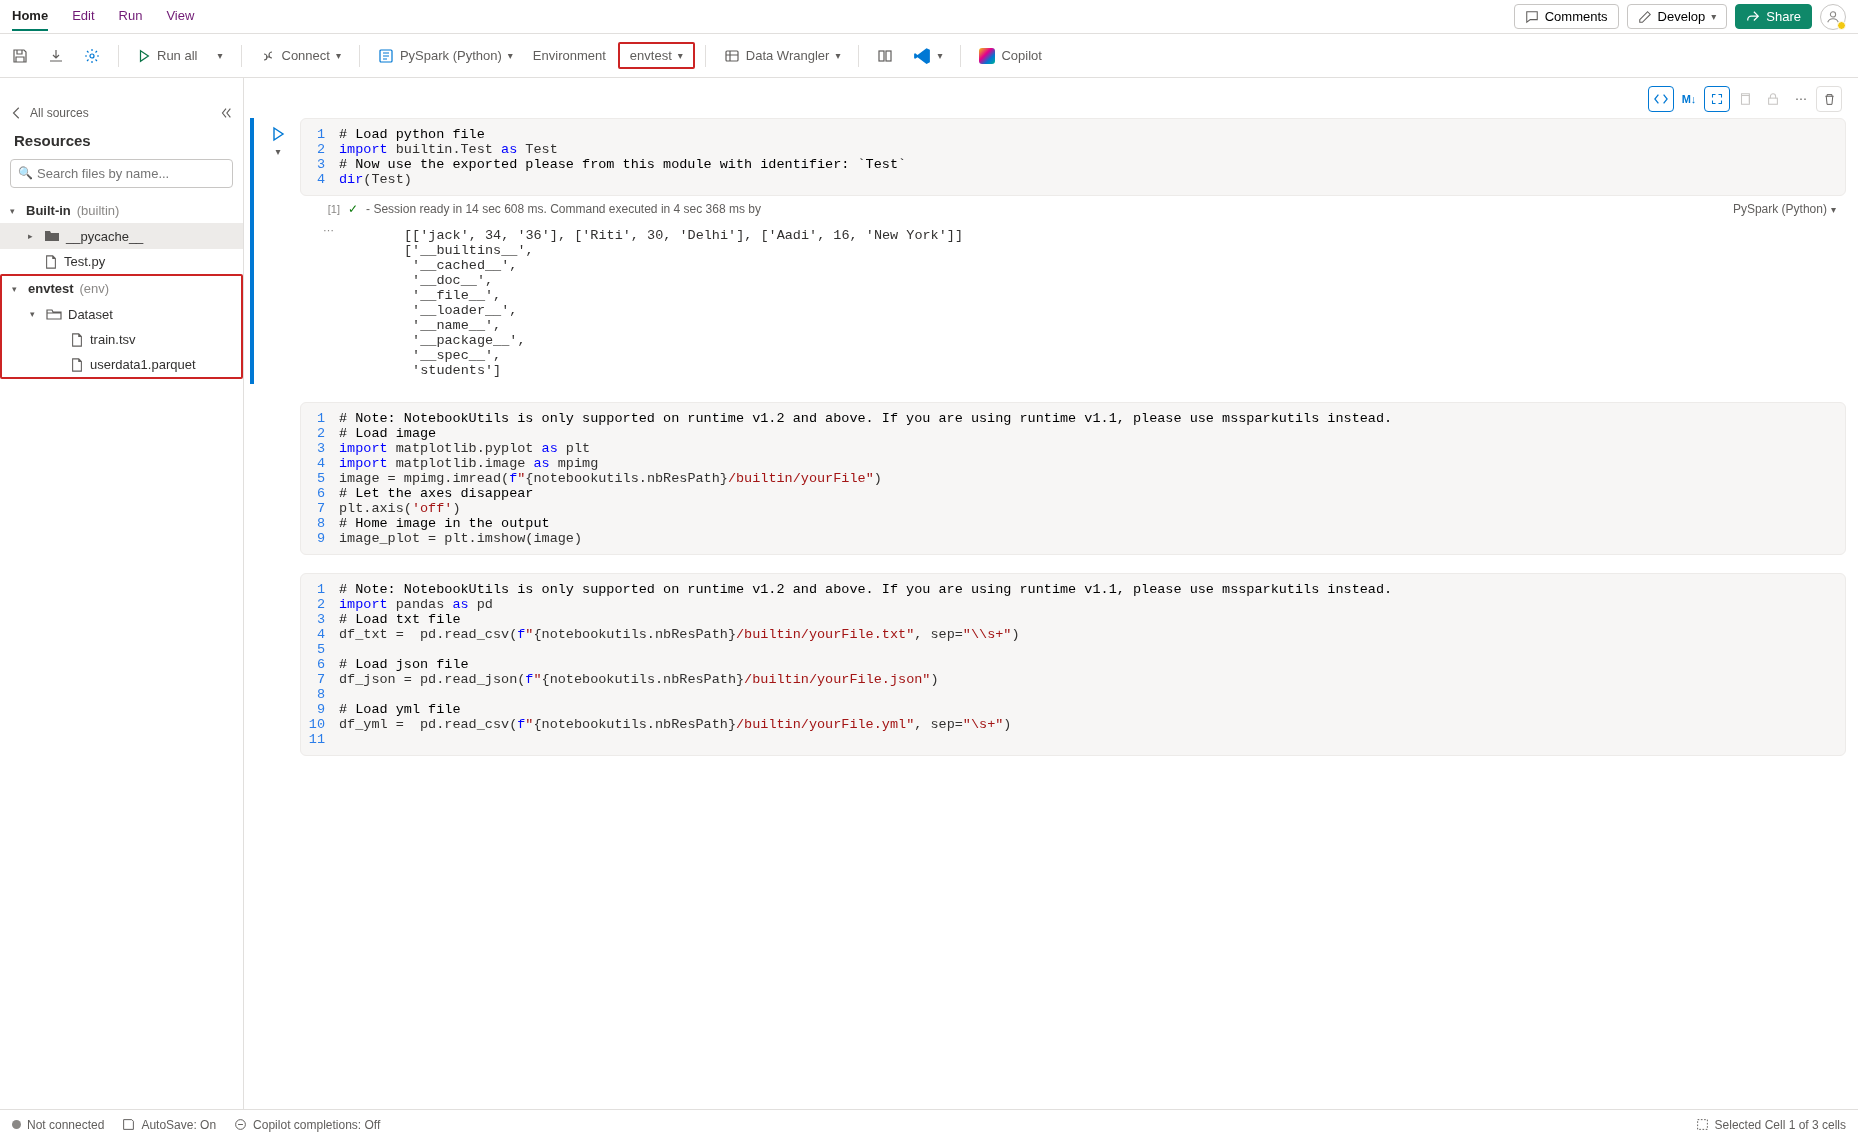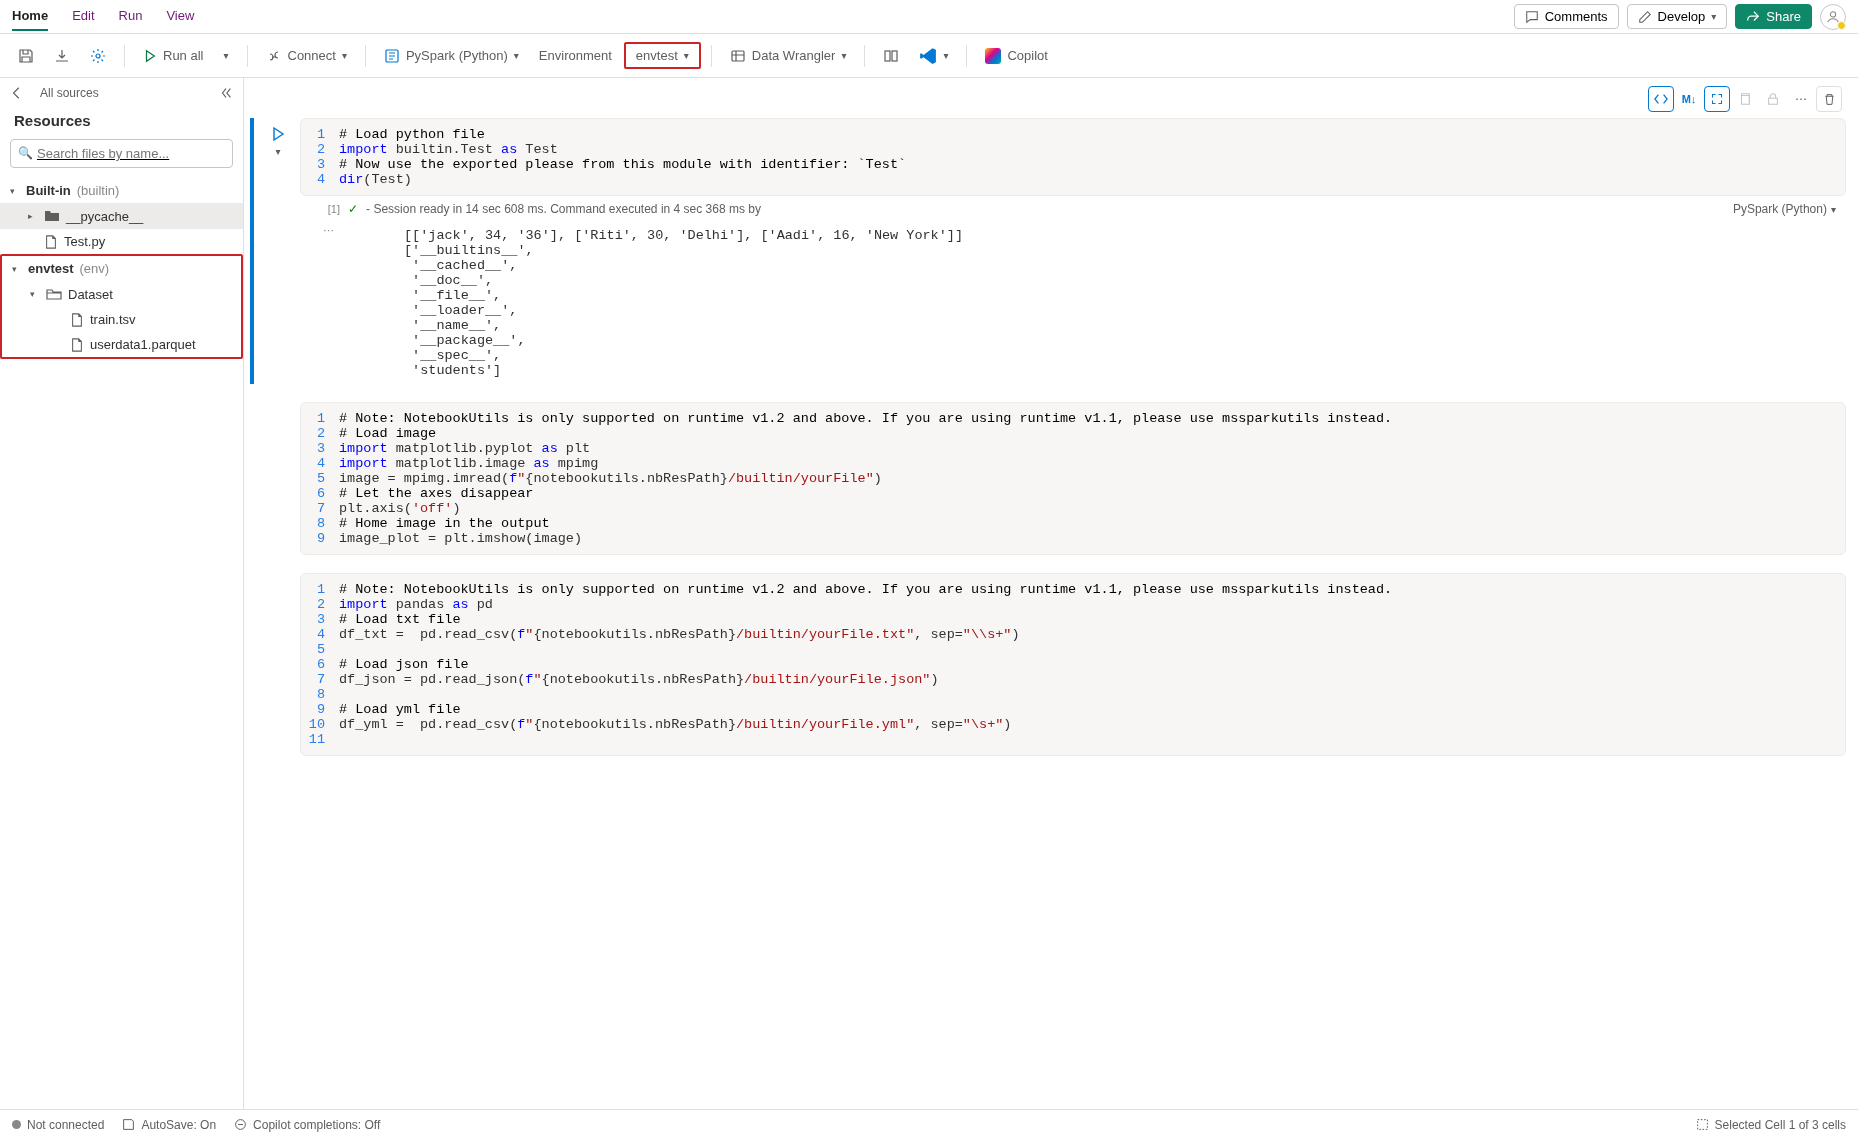--- a/index.html
+++ b/index.html
@@ -10,37 +10,37 @@
 .menubar .tabs { display: flex; gap: 24px; }
 .menubar .tab { padding: 6px 0; cursor: pointer; color: #701a75; }
 .menubar .tab.active { color: #201f1e; font-weight: 600; border-bottom: 2px solid #007c65; }
 .menubar .right { margin-left: auto; display: flex; gap: 8px; align-items: center; }
 .btn { display: inline-flex; align-items: center; gap: 6px; padding: 4px 10px; border: 1px solid #c8c6c4; border-radius: 4px; background: #fff; cursor: pointer; font-size: 13px; }
 .btn.green { background: #0f8869; color: #fff; border-color: #0f8869; }
 .avatar-outer { width: 26px; height: 26px; border: 1px solid #c8c6c4; border-radius: 50%; display: flex; align-items: center; justify-content: center; position: relative; }
 .avatar-outer .dot { position: absolute; bottom: -1px; right: -1px; width: 9px; height: 9px; background: #f2c811; border: 1px solid #fff; border-radius: 50%; }
 
 
-.toolbar { display: flex; align-items: center; height: 44px; padding: 0 10px; gap: 4px; border-bottom: 1px solid #e1dfdd; }
+.toolbar { display: flex; align-items: center; height: 44px; padding: 0 4px; gap: 4px; border-bottom: 1px solid #e1dfdd; }
 .tb-btn { display: inline-flex; align-items: center; gap: 6px; padding: 6px 8px; border-radius: 4px; cursor: pointer; color: #605e5c; }
 .tb-sep { width: 1px; height: 22px; background: #e1dfdd; margin: 0 6px; }
 .tb-envtest { border: 2px solid #cc2424; padding: 4px 10px; border-radius: 2px; }
 .chev { font-size: 10px; color: #605e5c; }
 .run-icon { color: #0a7447; }
 .copilot-icon { width:16px; height:16px; border-radius:3px; background: linear-gradient(135deg,#f2c811,#e3008c 40%,#0078d4 70%,#00b294); }
 
 
 .main { display: flex; height: calc(100% - 34px - 44px - 30px); }
 .sidebar { width: 244px; border-right: 1px solid #e1dfdd; display: flex; flex-direction: column; }
-.sidebar-head { display: flex; align-items: center; padding: 8px 10px; gap: 16px; }
+.sidebar-head { display: flex; align-items: center; padding: 8px 10px; gap: 6px; margin-top: 20px; }
 .sidebar-head .back { color: #605e5c; }
 .sidebar-head .collapse { margin-left: auto; color: #605e5c; }
 .sidebar-title { font-weight: 600; font-size: 15px; padding: 4px 14px 10px; }
 .search { margin: 0 10px 10px; }
-.search input { width: 100%; padding: 6px 8px 6px 26px; border: 1px solid #c8c6c4; border-radius: 4px; font-size: 13px; text-decoration: underline; }
+.search input { width: 100%; padding: 6px 8px 6px 26px; border: 1px solid #c8c6c4; border-radius: 4px; font-size: 13px; }
 .search-wrap { position: relative; }
 .search-wrap .icon { position: absolute; left: 8px; top: 7px; color: #605e5c; font-size: 12px; }
 
 .tree { font-size: 13px; }
 .tree-row { display: flex; align-items: center; gap: 6px; padding: 5px 10px; cursor: pointer; }
 .tree-row.indent1 { padding-left: 28px; }
 .tree-row.indent3 { padding-left: 68px; }
 .tree-row.selected { background: #edebe9; }
 .file-ic, .folder-ic { color: #605e5c; }
 .chev-tree { font-size: 9px; color: #605e5c; width: 10px; display: inline-block; }

